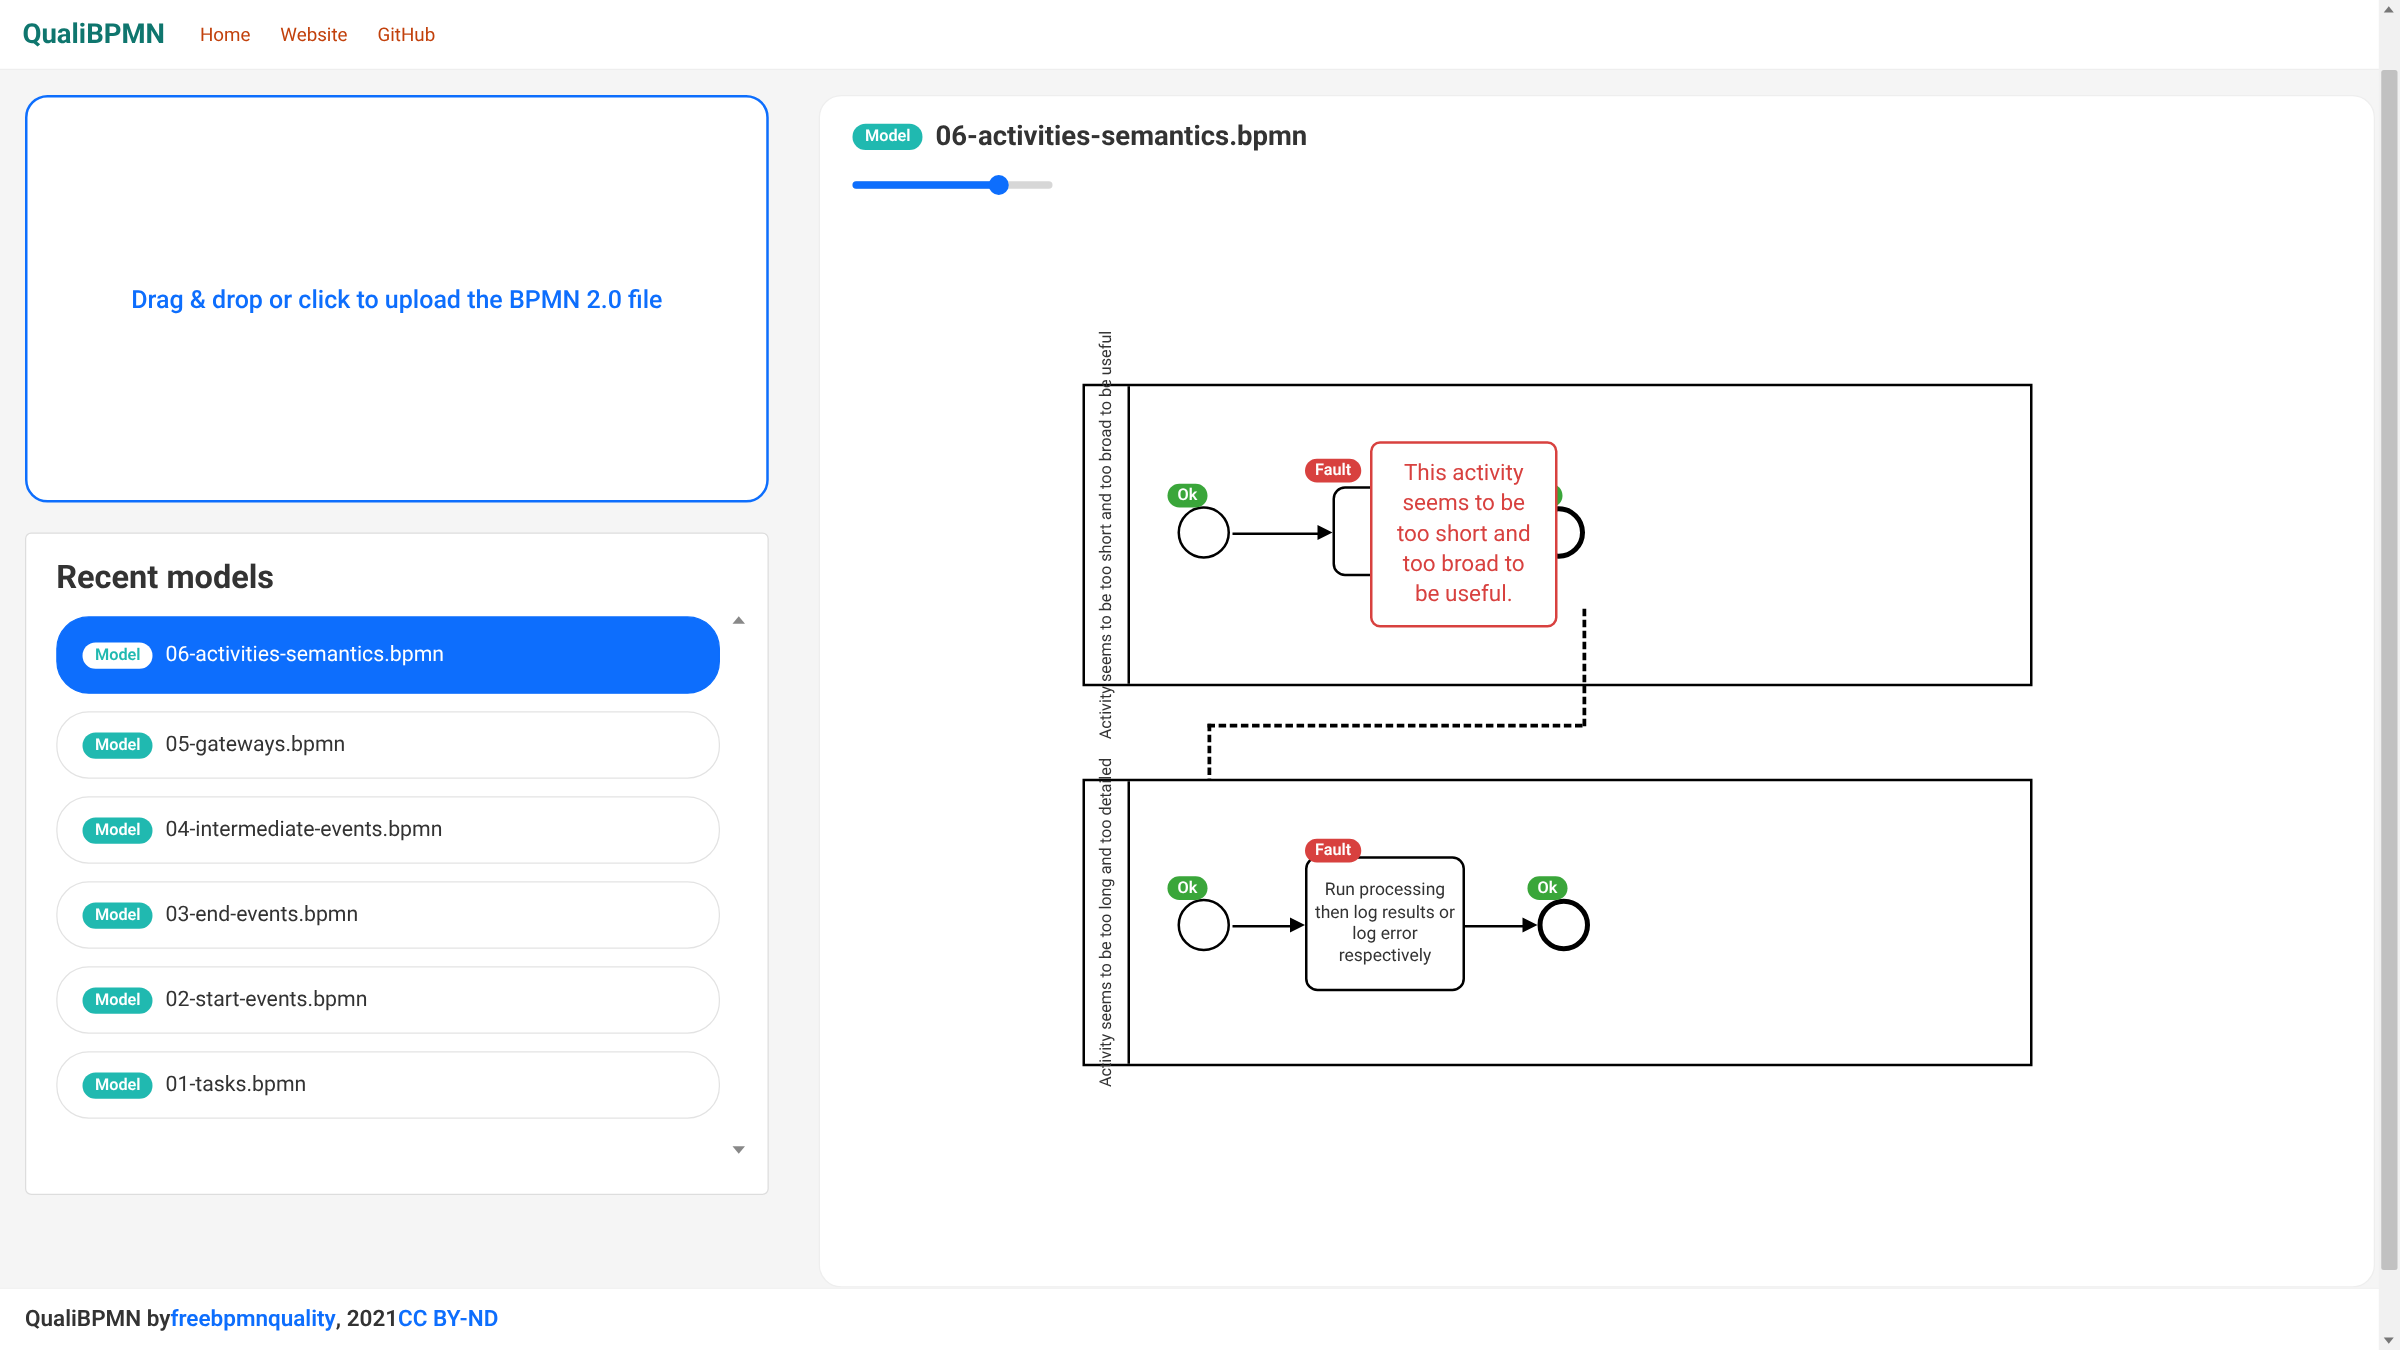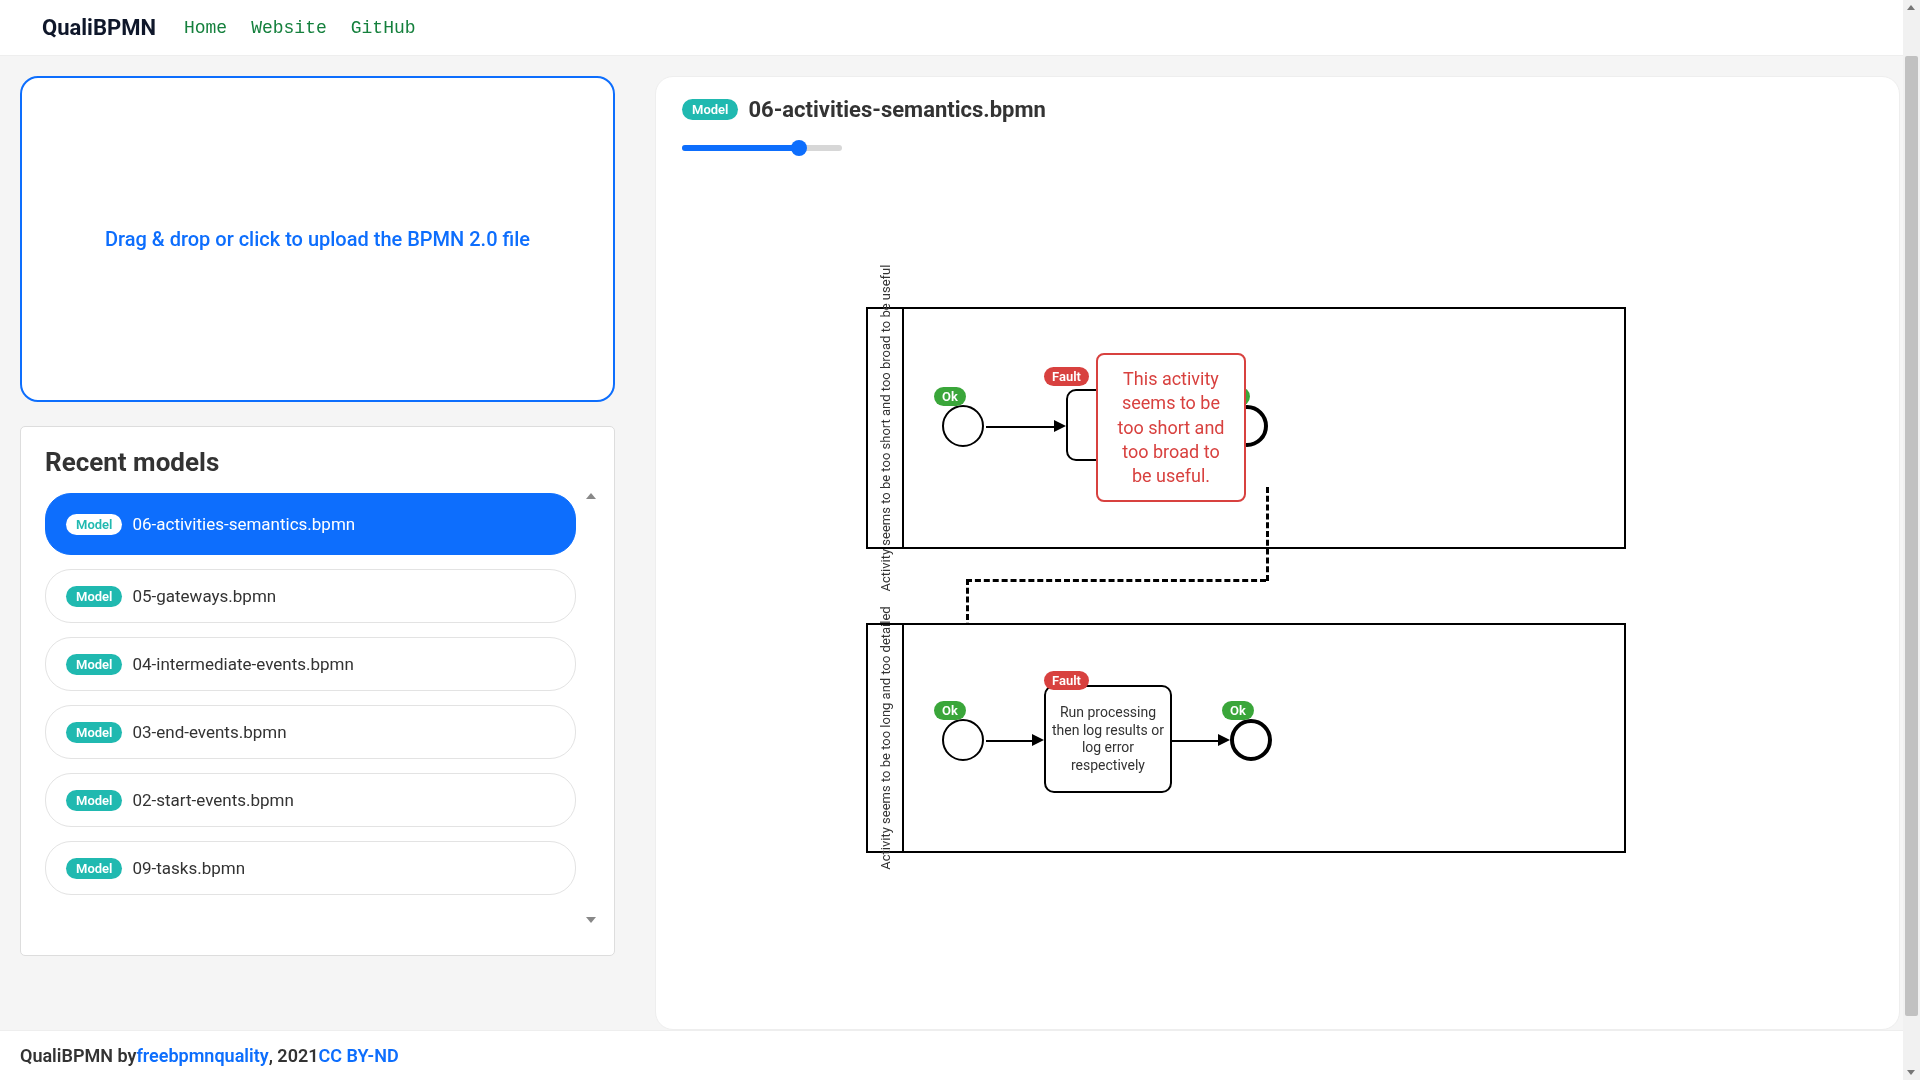--- a/index.html
+++ b/index.html
@@ -16,30 +16,28 @@
     display: flex;
     align-items: center;
     background: #fff;
     height: 56px;
     padding: 0 18px;
     border-bottom: 1px solid #eee;
   }
   .brand {
     font-weight: 700;
     font-size: 22px;
-    color: #0f172a;
+    color: #0f766e;
     margin-right: 28px;
-    margin-left: 24px;
   }
   .nav-link {
-    color: #15803d;
-    font-size: 18px;
+    color: #c2410c;
+    font-size: 15px;
     margin-right: 24px;
     cursor: pointer;
-    font-family: Liberation Mono, monospace;
   }
   .main {
     display: flex;
     padding: 20px 20px 0 20px;
     gap: 40px;
     height: calc(100% - 56px - 50px);
   }
   .left-col {
     width: 595px;
     display: flex;
@@ -360,21 +358,21 @@
           <div class="model-item">
             <span class="badge-model">Model</span>
             <span class="model-name">03-end-events.bpmn</span>
           </div>
           <div class="model-item">
             <span class="badge-model">Model</span>
             <span class="model-name">02-start-events.bpmn</span>
           </div>
           <div class="model-item">
             <span class="badge-model">Model</span>
-            <span class="model-name">09-tasks.bpmn</span>
+            <span class="model-name">01-tasks.bpmn</span>
           </div>
         </div>
         <div class="scroll-col">
           <div class="scroll-arrow up"></div>
           <div class="scroll-arrow down"></div>
         </div>
       </div>
     </div>
   </div>
 

